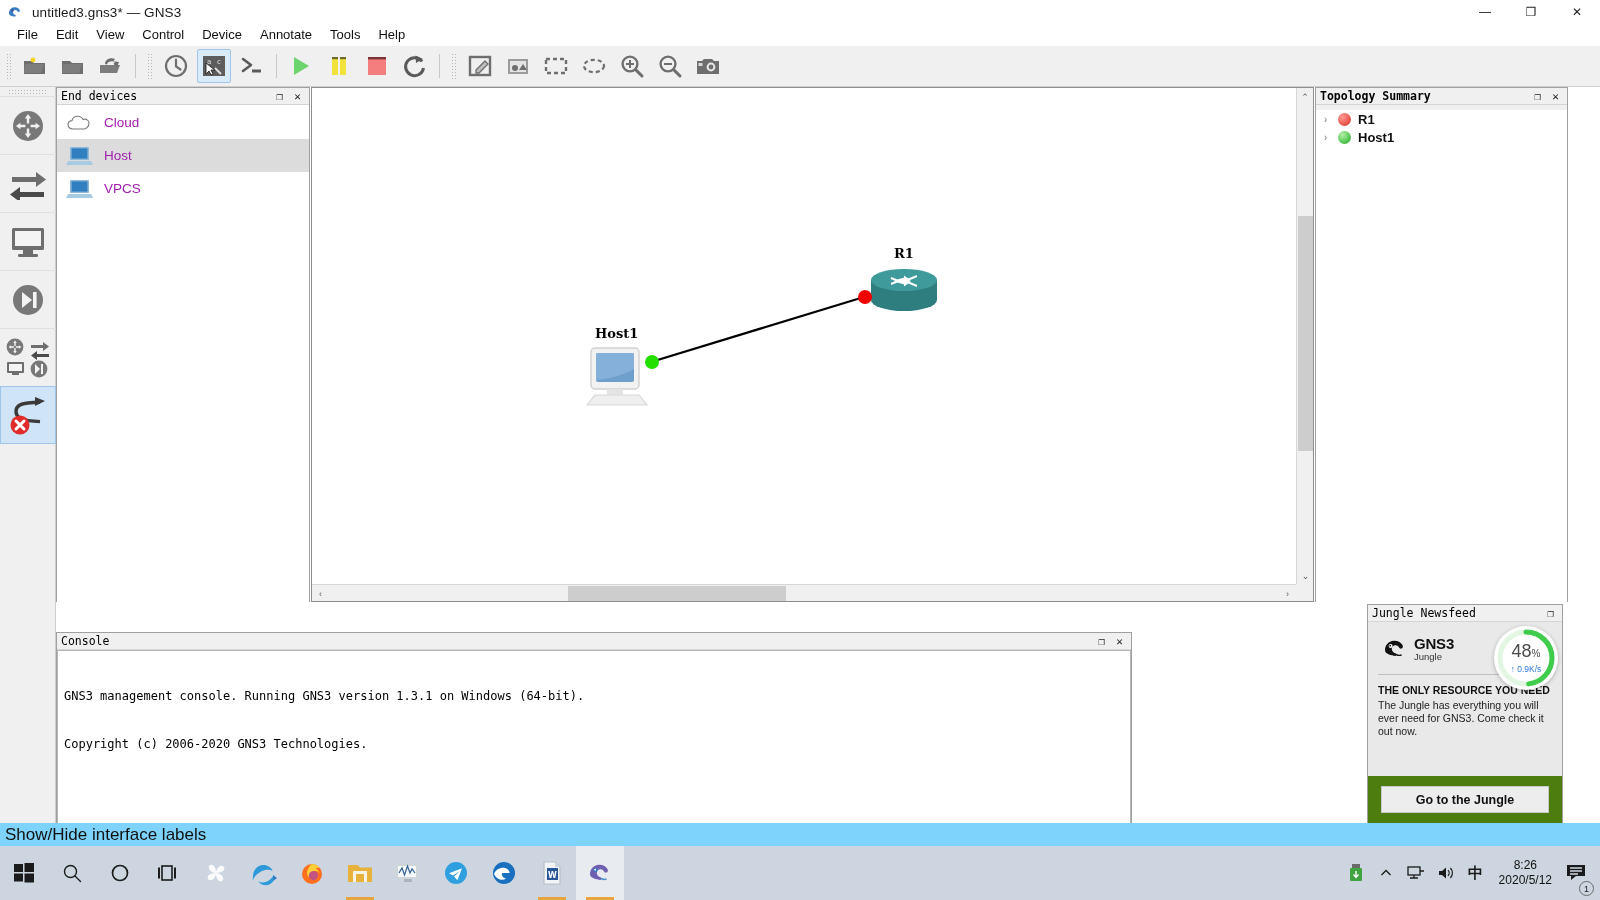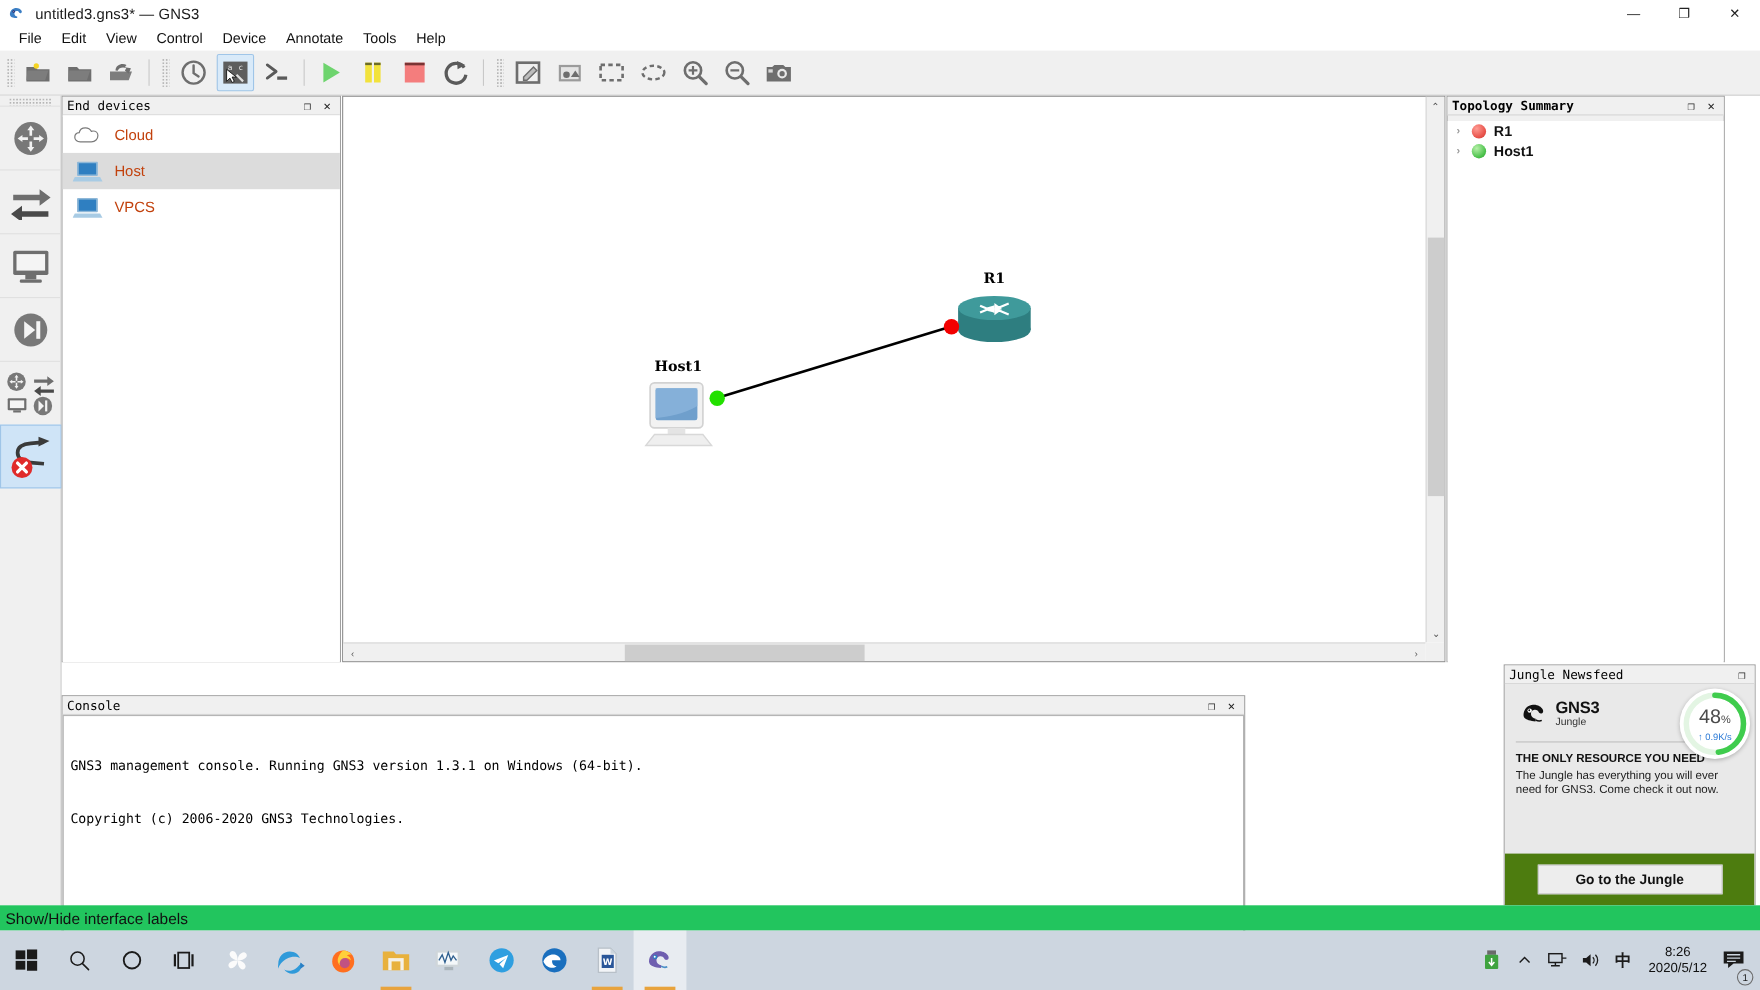--- a/index.html
+++ b/index.html
@@ -78,21 +78,21 @@
     display: flex; align-items: center; padding-left: 4px;
     border-bottom: 1px solid #d5d5d5;
   }
   .panel-title .ptools { margin-left: auto; display: flex; gap: 5px; padding-right: 5px; }
   .ptool { width: 13px; height: 13px; display: flex; align-items: center; justify-content: center;
            font-size: 11px; color: #222; }
 
   
   #end-devices { left: 56px; top: 87px; width: 254px; height: 515px; text-align: right; }
   .dev-list { background: #fff; height: 497px; border-top: 1px solid #fff; }
-  .dev-row { height: 33px; display: flex; align-items: center; padding-left: 8px; font-size: 13.5px; color: #c2410c; }
+  .dev-row { height: 33px; display: flex; align-items: center; padding-left: 8px; font-size: 13.5px; color: #a21caf; }
   .dev-row.selected { background: #dcdcdc; }
   .dev-row .dicon { width: 30px; height: 26px; margin-right: 9px; display: flex; align-items: center; justify-content: center; }
 
   
   #canvas-wrap {
     position: absolute; left: 311px; top: 87px; width: 1003px; height: 515px;
     background: #fff; border: 1px solid #8e8e8e;
   }
   #canvas { position: absolute; left: 0; top: 0; width: 984px; height: 496px; overflow: hidden; }
   .node { position: absolute; }
@@ -121,21 +121,21 @@
 
   
   #console-panel { left: 56px; top: 632px; width: 1076px; height: 219px; }
   .console-body {
     background: #fff; height: 201px; margin: 0; border: 1px solid #b5b5b5;
     font-family: "DejaVu Sans Mono", monospace; font-size: 12px; color: #000;
     padding: 5px 6px; line-height: 16px; white-space: pre;
   }
 
   
-  #newsfeed { left: 1367px; top: 604px; width: 229px; height: 219px; }
+  #newsfeed { left: 1367px; top: 604px; width: 196px; height: 219px; }
   .nf-body { height: 201px; background: #e9e9e9; position: relative; overflow: hidden; }
   .nf-logo { display: flex; align-items: center; padding: 14px 0 0 14px; }
   .nf-logo-text { margin-left: 6px; }
   .nf-logo-title { font-size: 15px; font-weight: bold; color: #111; letter-spacing: -.2px; line-height: 15px; text-align: right; }
   .nf-logo-sub { font-size: 9.5px; color: #333; line-height: 11px; }
   .nf-rule { height: 1px; background: #bfbfbf; margin: 12px 10px 0 10px; }
   .nf-head { font-size: 10.5px; font-weight: bold; color: #111; margin: 9px 10px 0 10px; }
   .nf-text { font-size: 10.5px; color: #222; margin: 3px 10px 0 10px; line-height: 13px; }
   .nf-foot { position: absolute; left: 0; bottom: 0; width: 100%; height: 47px; background: #4d7c0f;
              display: flex; align-items: center; justify-content: center; }
@@ -149,22 +149,22 @@
     background: #fff; box-shadow: 0 1px 4px rgba(0,0,0,.25);
     display: flex; flex-direction: column; align-items: center; justify-content: center;
   }
   .gauge-pct { font-size: 18px; color: #4b4b4b; line-height: 18px; }
   .gauge-pct span { font-size: 10px; }
   .gauge-rate { font-size: 8.5px; color: #2d7bd6; margin-top: 1px; }
 
   
   .statusbar {
     position: absolute; left: 0; top: 823px; width: 1600px; height: 23px;
-    background: #22c55e; display: flex; align-items: center;
-    font-size: 14px; color: #111; padding-left: 5px;
+    background: #7dd3fc; display: flex; align-items: center;
+    font-size: 17px; color: #111; padding-left: 5px;
   }
 
   
   .taskbar {
     position: absolute; left: 0; top: 846px; width: 1600px; height: 54px;
     background: #cdd6e0; display: flex; align-items: center;
   }
   .tbitem {
     width: 48px; height: 54px; display: flex; align-items: center; justify-content: center;
     position: relative;

